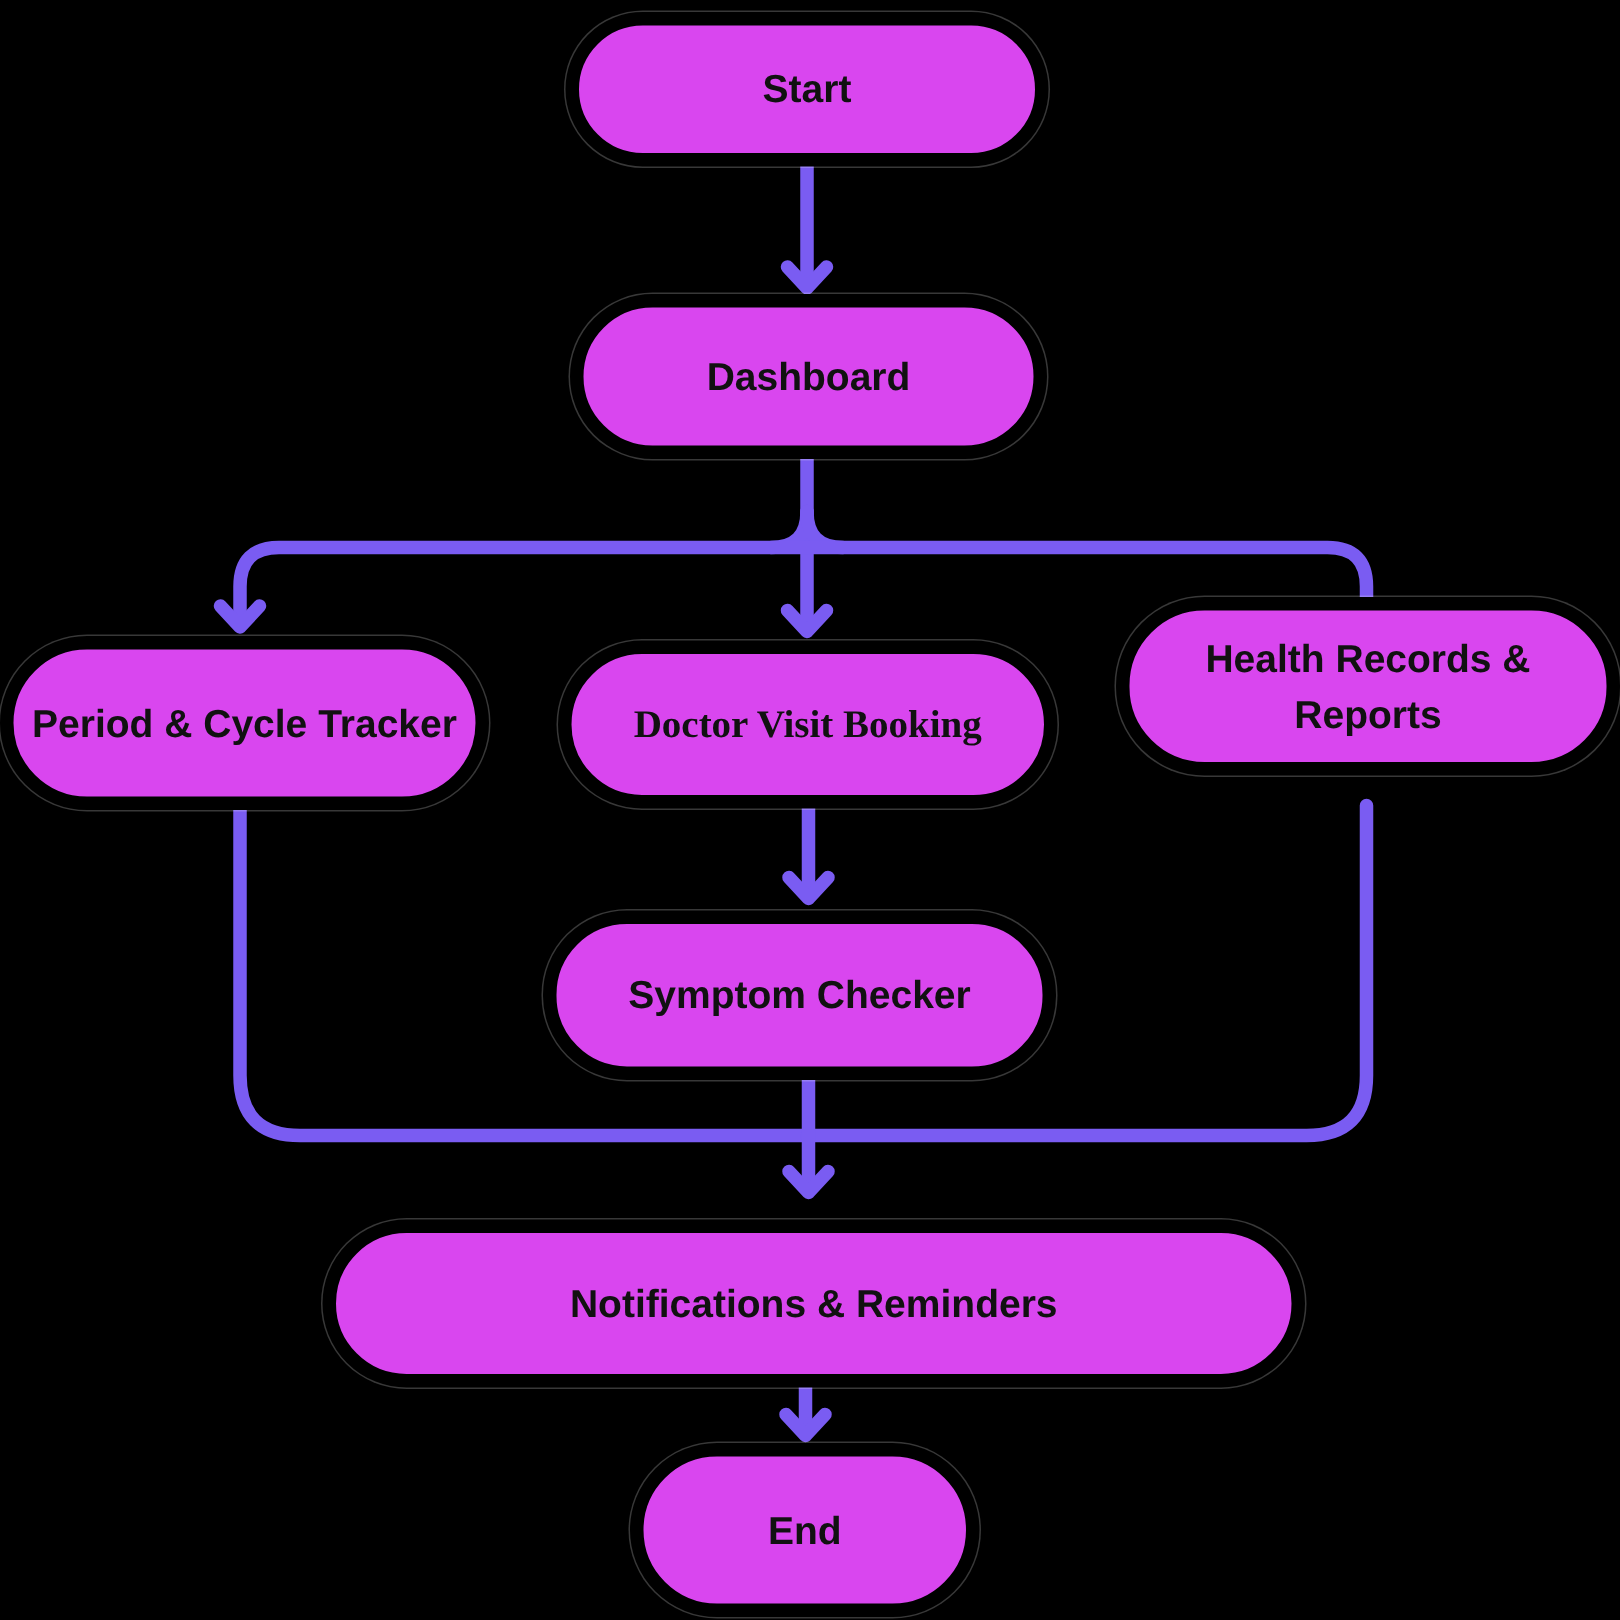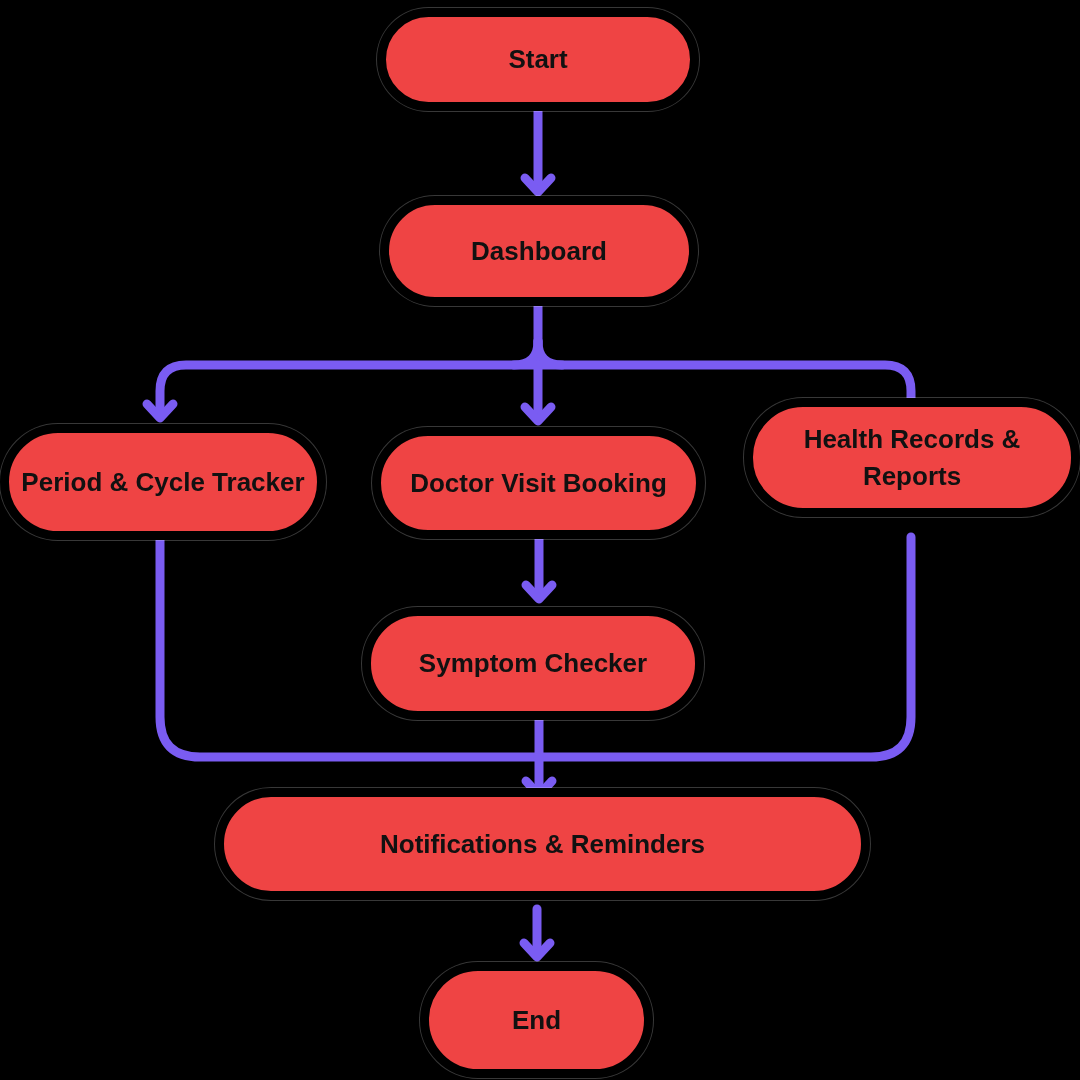--- a/index.html
+++ b/index.html
@@ -19,43 +19,43 @@
     position: absolute;
     left: 0;
     top: 0;
     width: 1080px;
     height: 1080px;
     z-index: 1;
   }
   .node {
     position: absolute;
     z-index: 2;
-    background: #ef4444;
+    background: #d946ef;
     border: 9px solid #000000;
     box-shadow: 0 0 0 1px rgba(255,255,255,0.22);
     display: flex;
     align-items: center;
     justify-content: center;
     text-align: center;
     box-sizing: border-box;
     color: #111111;
     font-weight: 700;
     font-size: 26px;
     line-height: 1.4;
   }
   .node .label { white-space: nowrap; }
   .node.wrap .label { white-space: normal; padding: 0 10px; }
 
   .node-start         { left: 377px; top: 8px;   width: 322px; height: 103px; border-radius: 52px; }
   .node-dashboard     { left: 380px; top: 196px; width: 318px; height: 110px; border-radius: 55px; }
   .node-period        { left: 0px;   top: 424px; width: 326px; height: 116px; border-radius: 58px; }
-  .node-booking       { left: 372px; top: 427px; width: 333px; height: 112px; border-radius: 56px; }
+  .node-booking       { left: 372px; top: 427px; width: 333px; height: 112px; border-radius: 56px; font-family: Liberation Serif, serif; }
   .node-health        { left: 744px; top: 398px; width: 336px; height: 119px; border-radius: 59px; }
   .node-symptom       { left: 362px; top: 607px; width: 342px; height: 113px; border-radius: 56px; }
-  .node-notifications { left: 215px; top: 788px; width: 655px; height: 112px; border-radius: 56px; }
+  .node-notifications { left: 215px; top: 813px; width: 655px; height: 112px; border-radius: 56px; }
   .node-end           { left: 420px; top: 962px; width: 233px; height: 116px; border-radius: 58px; }
 </style>
 </head>
 <body>
 
 <div class="canvas">
 
   <svg class="connector-layer" viewBox="0 0 1080 1080" xmlns="http://www.w3.org/2000/svg">
     <g fill="none" stroke="#7a5cf2" stroke-width="9" stroke-linecap="round" stroke-linejoin="round">
 

